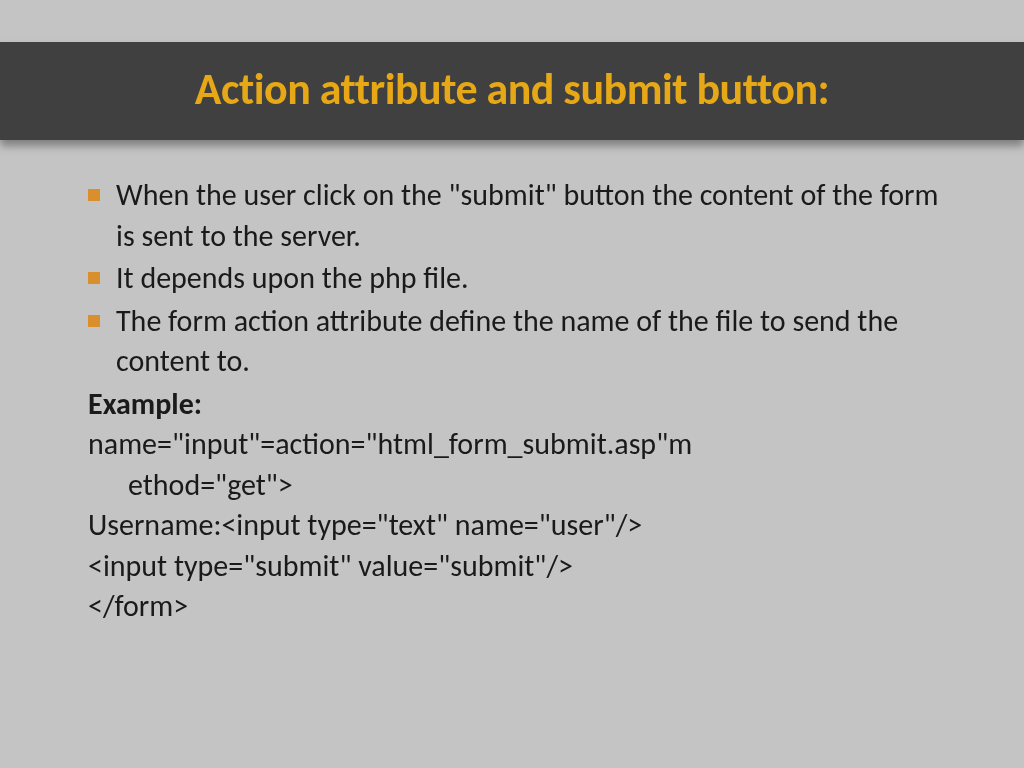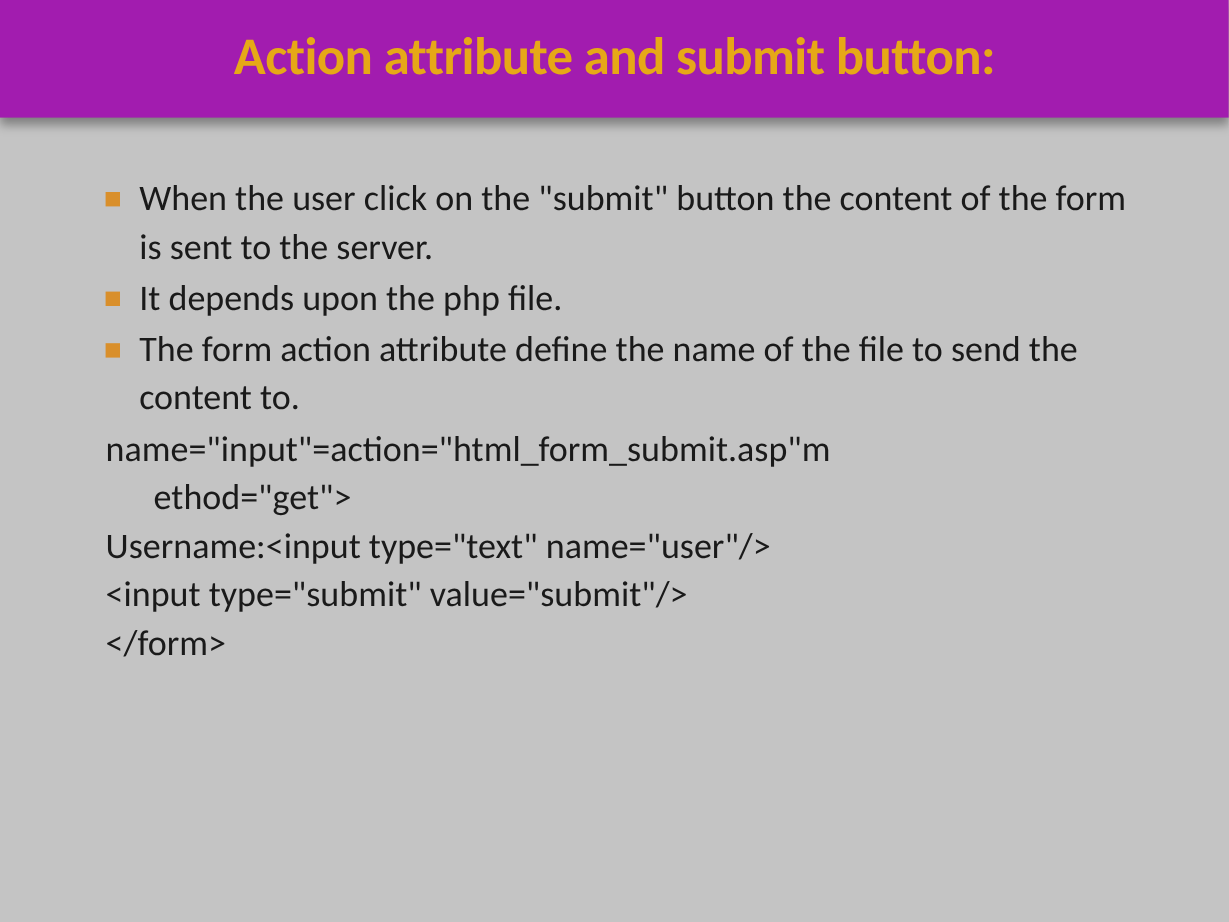--- a/index.html
+++ b/index.html
@@ -8,36 +8,37 @@
     font-family: "Segoe UI", "Calibri", Arial, sans-serif;
     background: #c4c4c4;
   }
   .slide {
     width: 1024px;
     height: 768px;
     background: #c4c4c4;
     position: relative;
   }
   .title-bar {
-    background: #a21caf;
+    background: #404040;
     width: 100%;
     padding: 20px 0 24px 0;
     box-shadow: 0 6px 8px rgba(0,0,0,0.35);
     position: relative;
     z-index: 2;
+    margin-top: 42px;
   }
   .title-bar h1 {
     color: #e6a817;
     font-size: 44px;
     font-weight: 700;
     text-align: center;
     letter-spacing: -0.5px;
   }
   .content {
-    padding: 48px 70px 0 88px;
+    padding: 35px 70px 0 88px;
     font-size: 30px;
     color: #1a1a1a;
     line-height: 1.35;
   }
   .bullet-item {
     position: relative;
     padding-left: 28px;
     margin-bottom: 2px;
   }
   .bullet-item::before {
@@ -65,19 +66,20 @@
 <body>
 
 <div class="slide">
   <div class="title-bar">
     <h1>Action attribute and submit button:</h1>
   </div>
   <div class="content">
     <div class="bullet-item">When the user click on the "submit"  button the content of the form is sent to the server.</div>
     <div class="bullet-item">It depends upon the php file.</div>
     <div class="bullet-item">The form action attribute define the name of the file  to send the content to.</div>
+    <div class="example-label">Example:</div>
     <div class="code-line">name="input"=action="html_form_submit.asp"m</div>
     <div class="code-line cont-indent">ethod="get"&gt;</div>
     <div class="code-line">Username:&lt;input type="text" name="user"/&gt;</div>
     <div class="code-line">&lt;input type="submit" value="submit"/&gt;</div>
     <div class="code-line">&lt;/form&gt;</div>
   </div>
 </div>
 
 </body></html>

